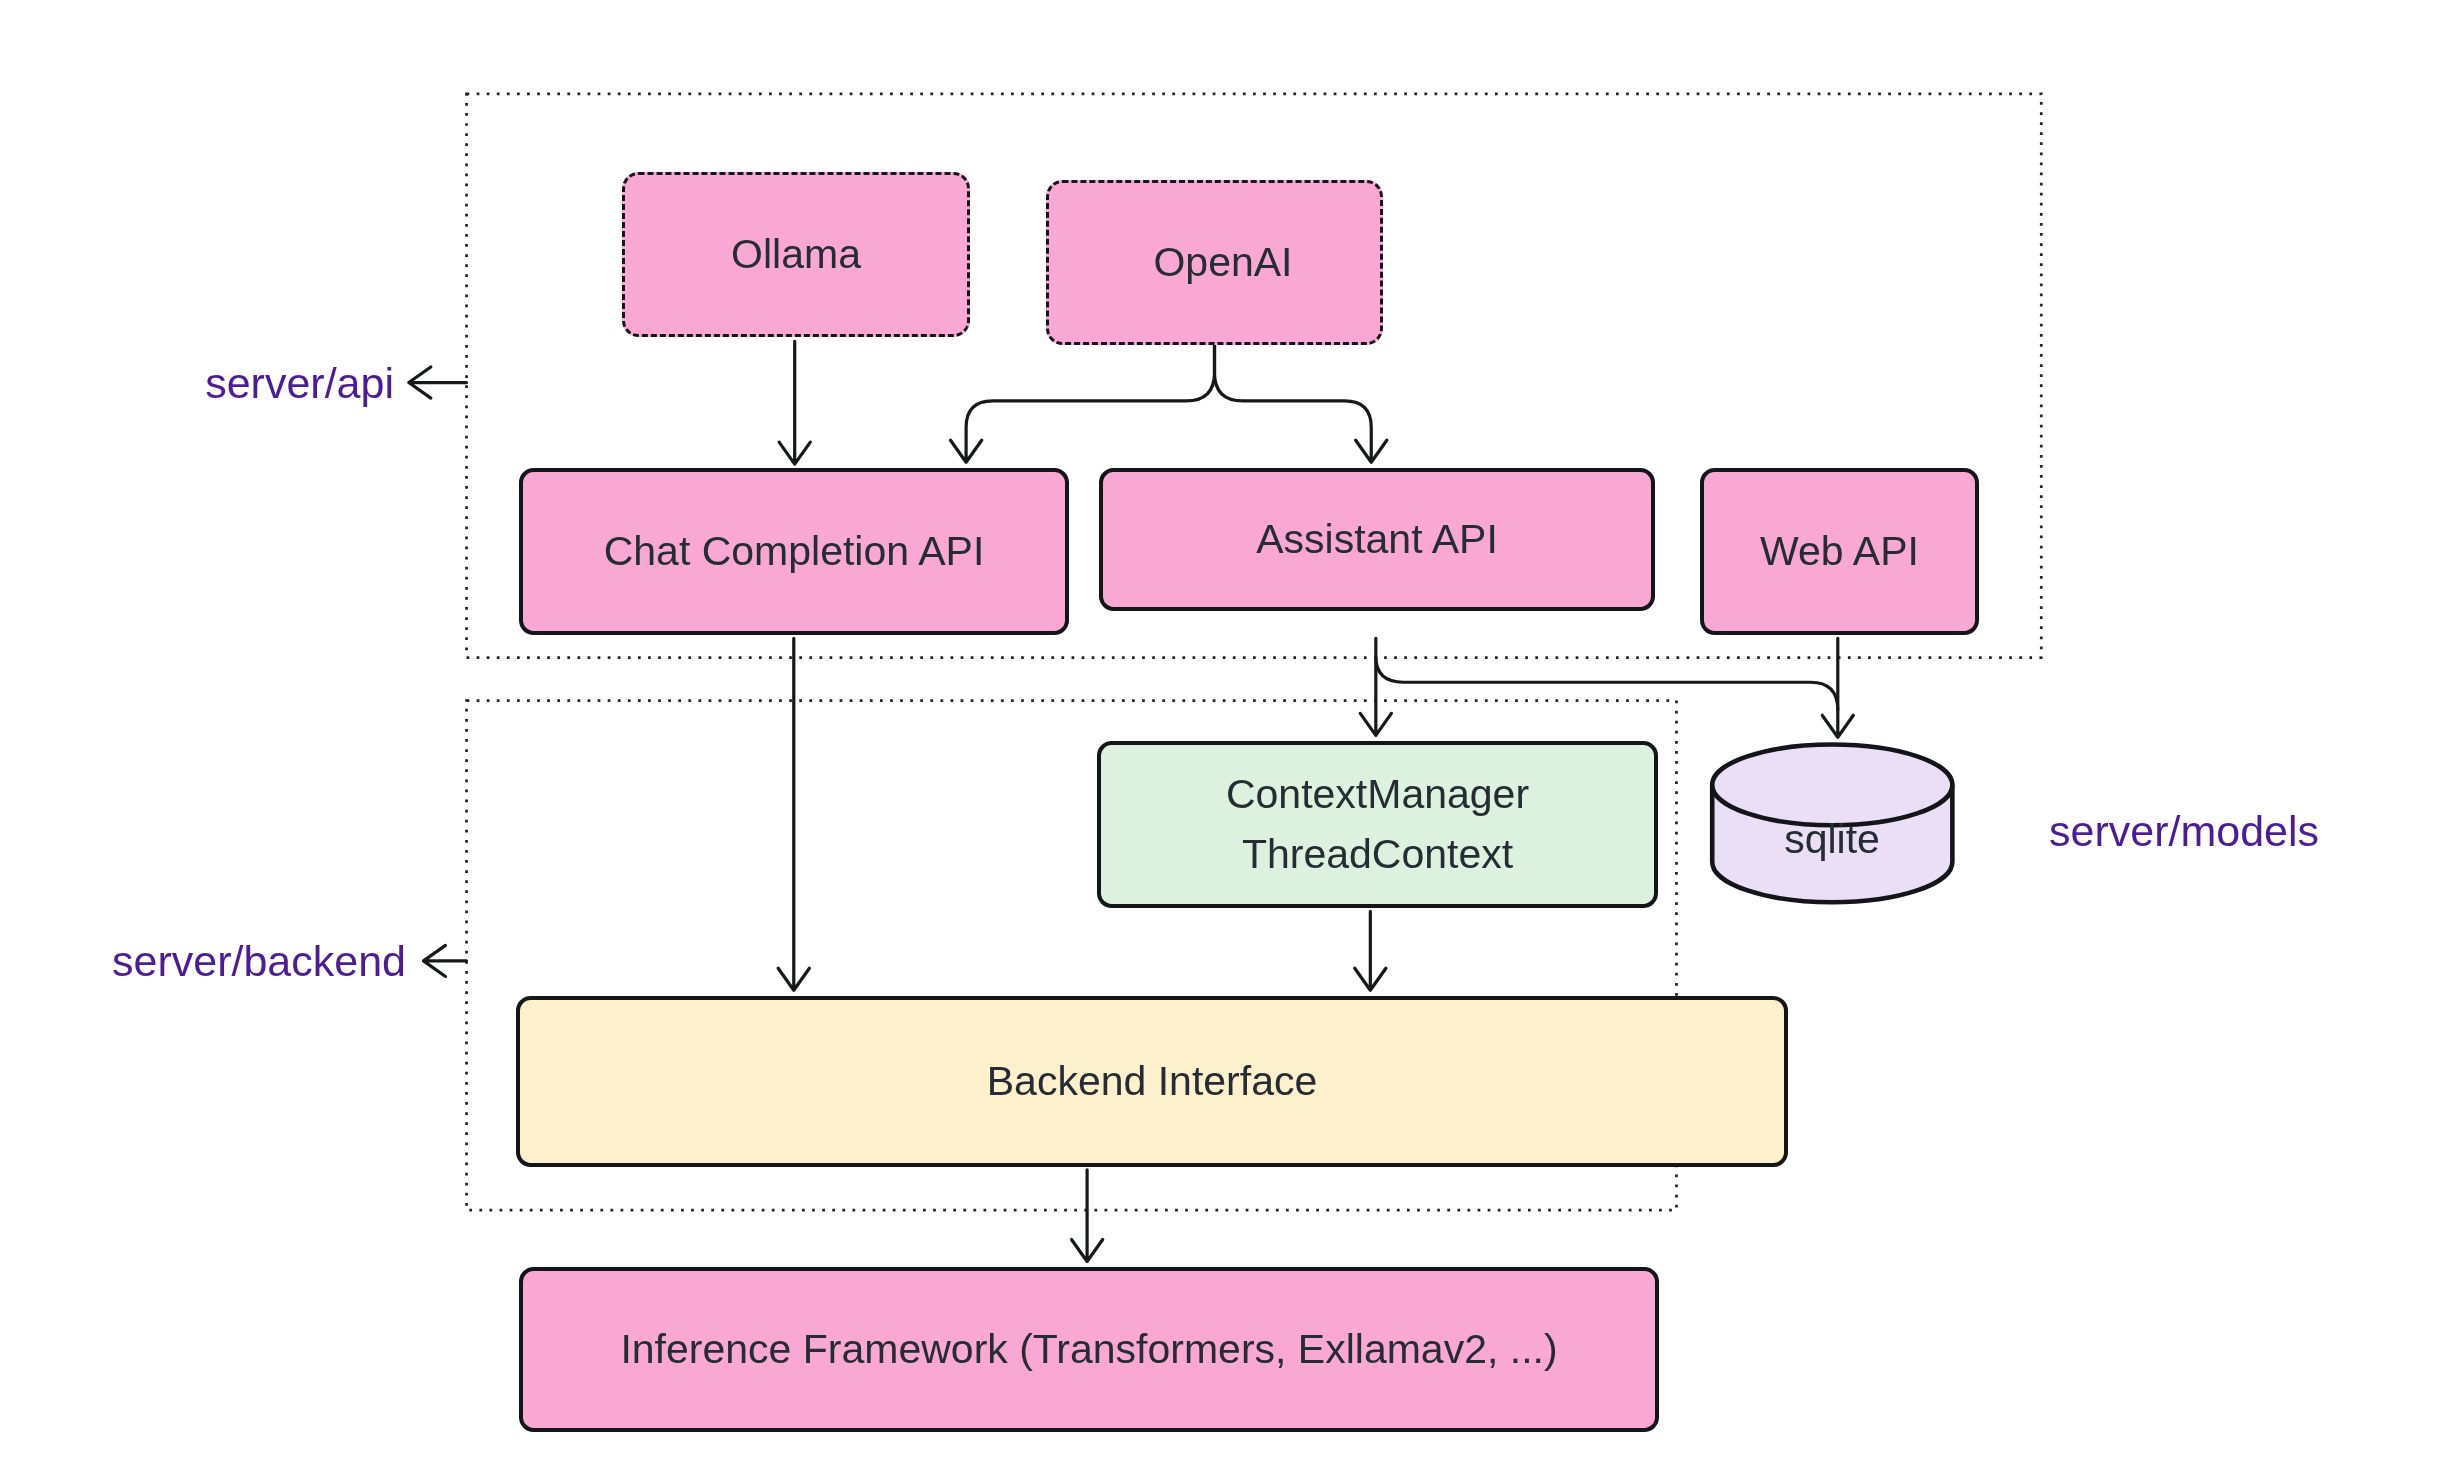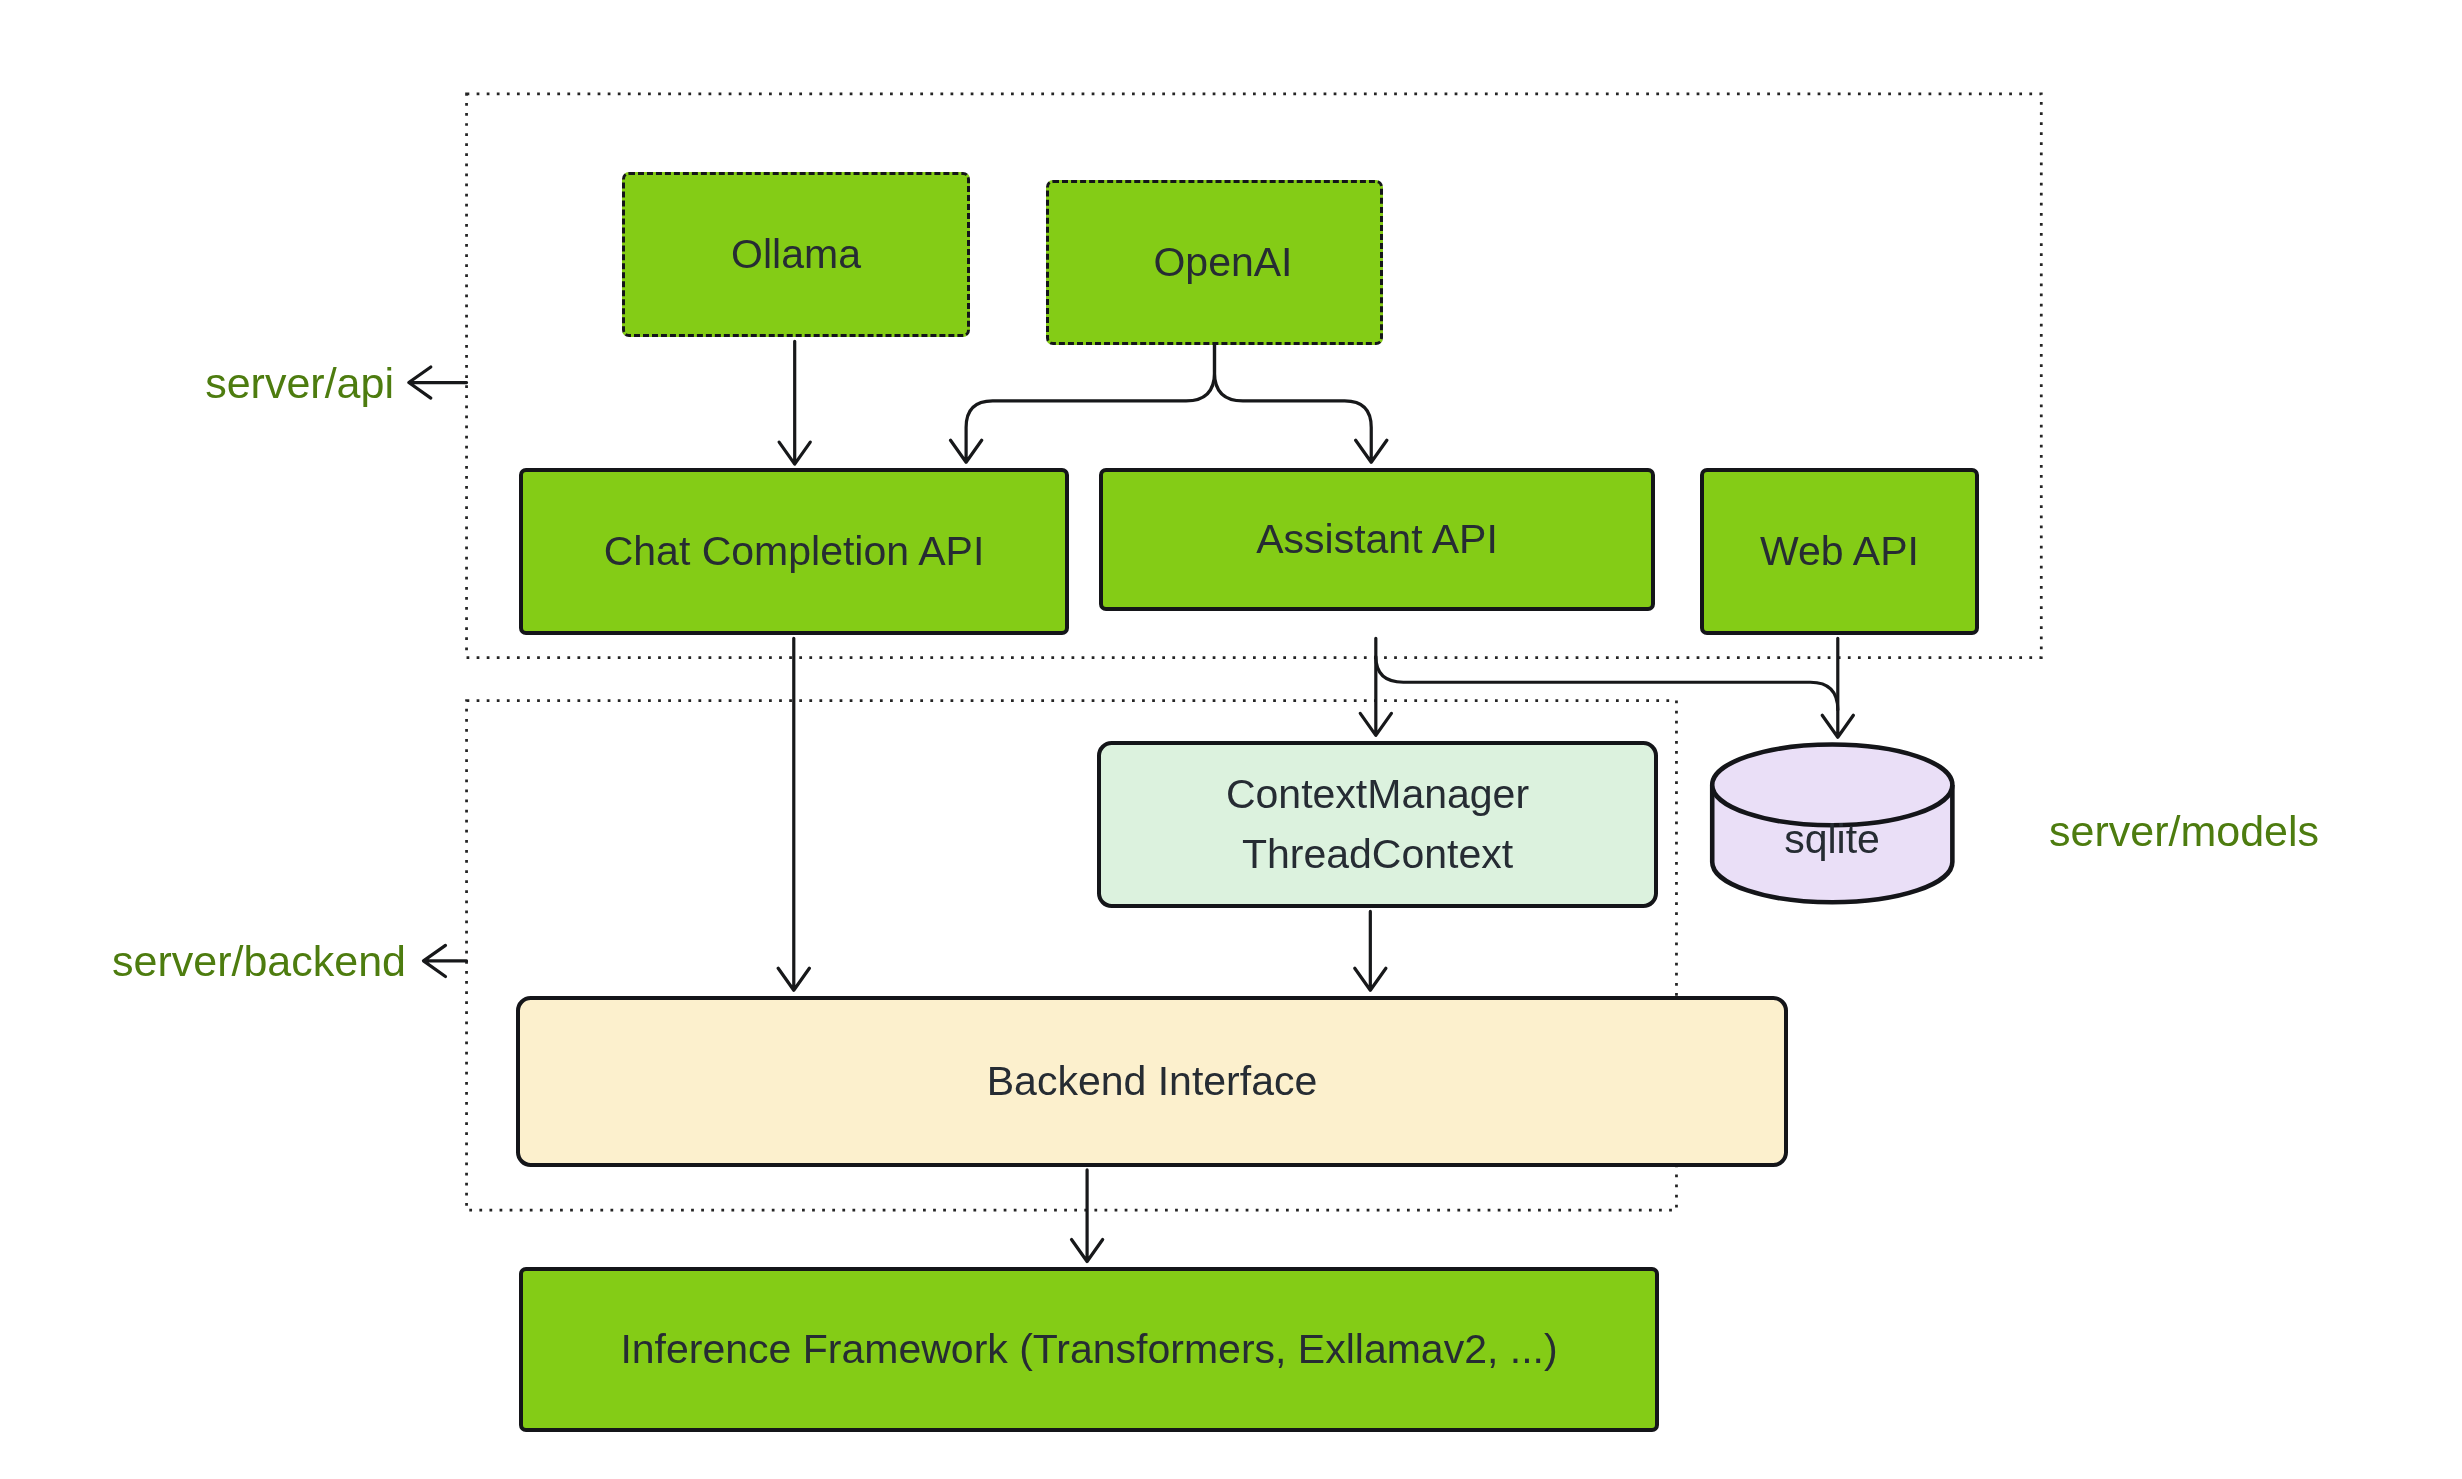--- a/index.html
+++ b/index.html
@@ -31,28 +31,28 @@
     justify-content: center;
     text-align: center;
     font-size: 41px;
     line-height: 1.45;
     color: #262c33;
     border-radius: 14.7px;
     z-index: 2;
   }
   .node-solid  { border: 4.6px solid #141519; }
   .node-dashed { border: 3.7px dashed #141519; border-radius: 16.5px; }
-  .fill-blue   { background: #84cc16; border-radius: 7px; }
+  .fill-blue   { background: #f9a8d4; }
   .fill-green  { background: #dcf2de; }
   .fill-yellow { background: #fcf0cd; }
   .side-label {
     position: absolute;
     font-size: 43px;
     line-height: 51px;
-    color: #4d7c0f;
+    color: #4c1d95;
     white-space: nowrap;
     z-index: 2;
   }
   .right-align { text-align: right; }
   .cyl-label {
     position: absolute;
     left: 1712px;
     top: 816px;
     width: 240px;
     text-align: center;

